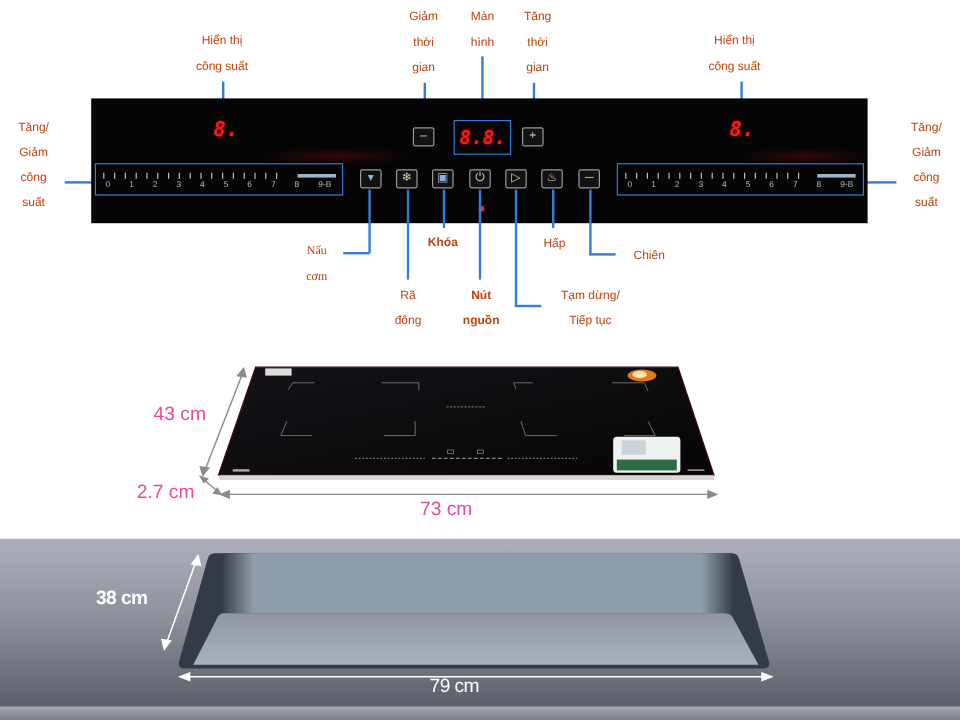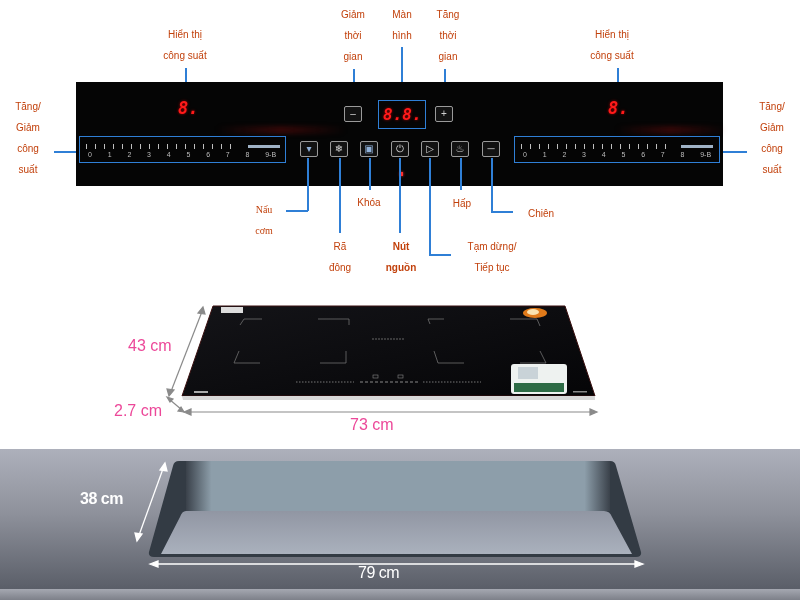--- a/index.html
+++ b/index.html
@@ -204,21 +204,21 @@
   <div>cơm</div>
 </div>
 
 <div class="line" style="left:339px; top:158px; width:1.5px; height:75px;"></div>
 <div class="lbl" style="left:318px; top:236px; width:44px;">
   <div>Rã</div>
   <div>đông</div>
 </div>
 
 <div class="line" style="left:369px; top:158px; width:1.5px; height:32px;"></div>
-<div class="lbl" style="left:346px; top:192px; width:46px;">Khóa</div>
+<div class="lbl" style="left:346px; top:192px; width:46px;font-weight:bold;">Khóa</div>
 
 <div class="line" style="left:399px; top:158px; width:1.5px; height:75px;"></div>
 <div class="lbl" style="left:374px; top:236px; width:54px;font-weight:bold;">
   <div>Nút</div>
   <div>nguồn</div>
 </div>
 
 <div class="line" style="left:429px; top:158px; width:1.5px; height:97px;"></div>
 <div class="line" style="left:429px; top:254px; width:22px; height:1.5px;"></div>
 <div class="lbl" style="left:452px; top:236px; width:80px;">

